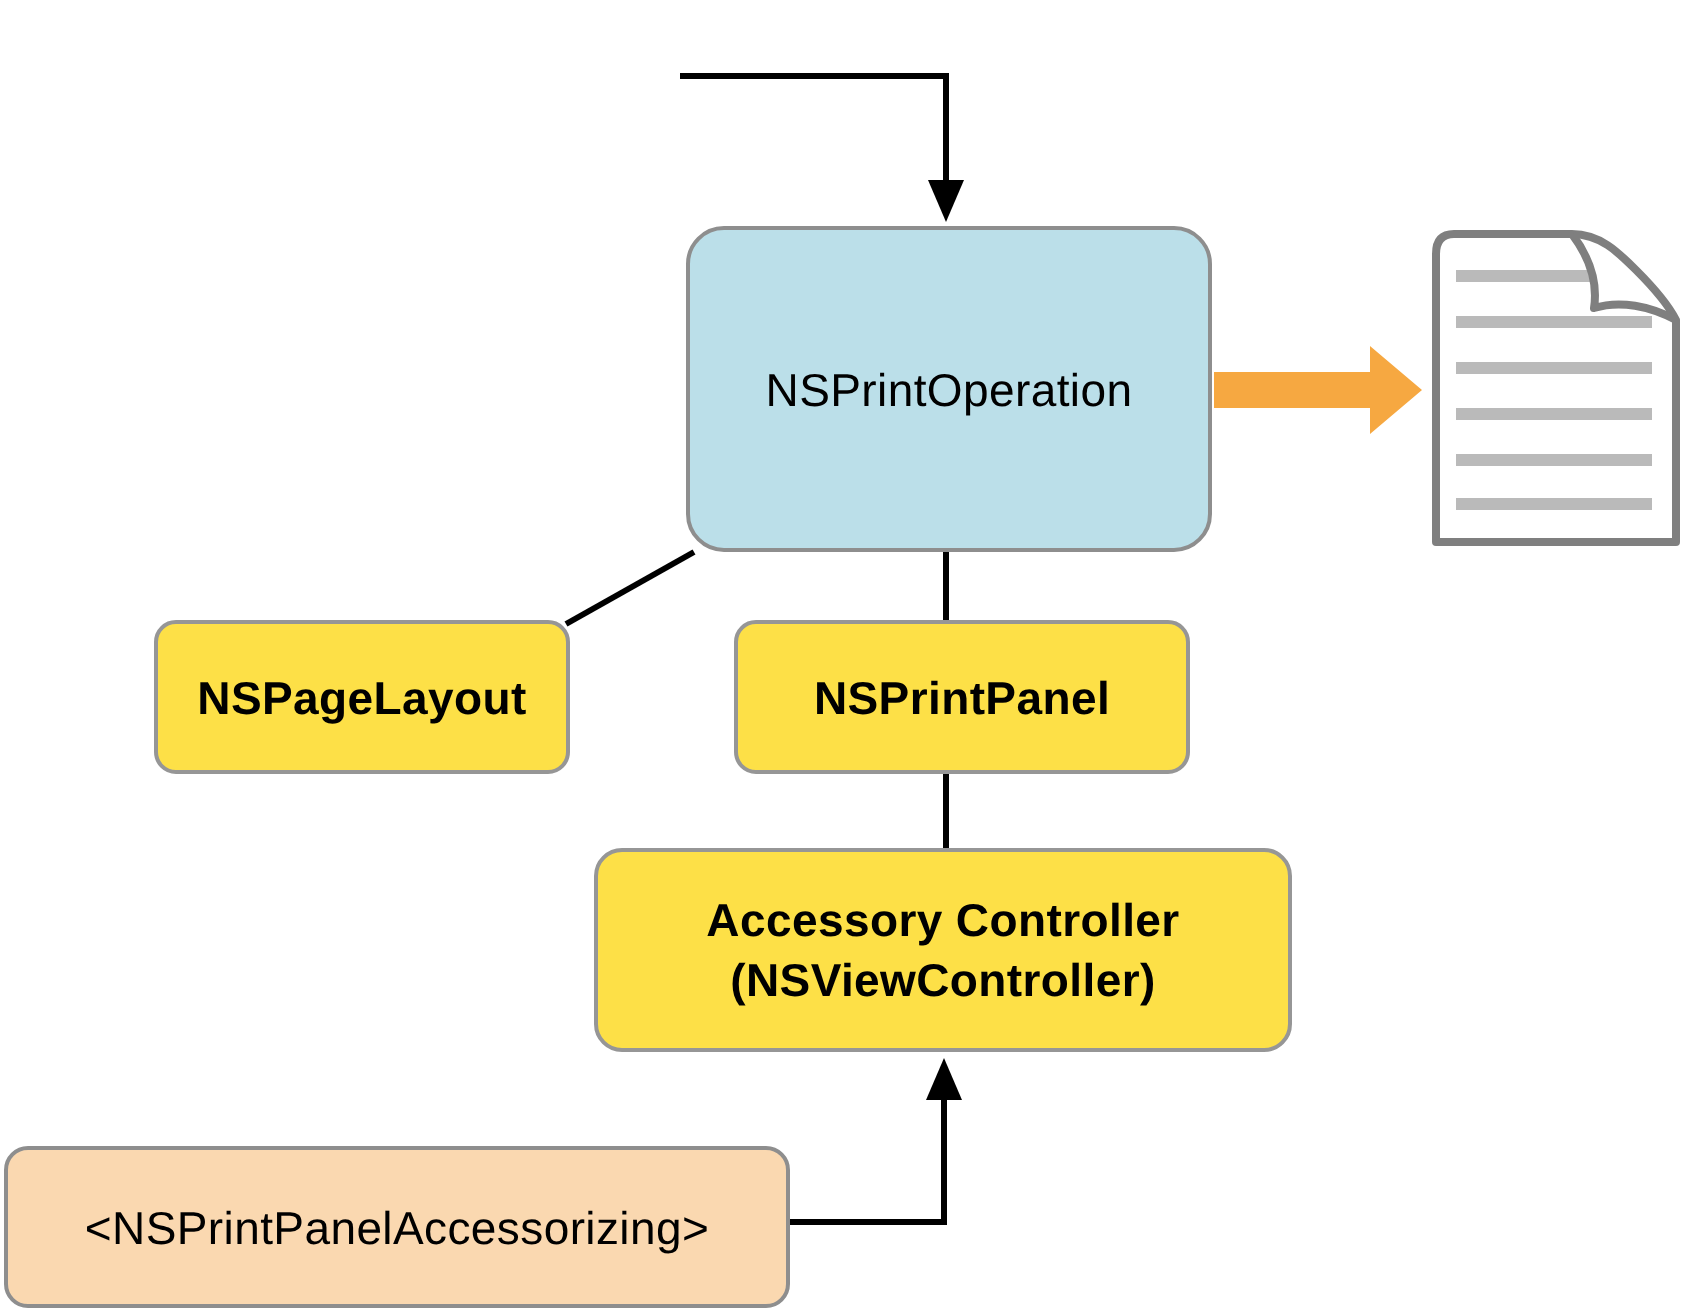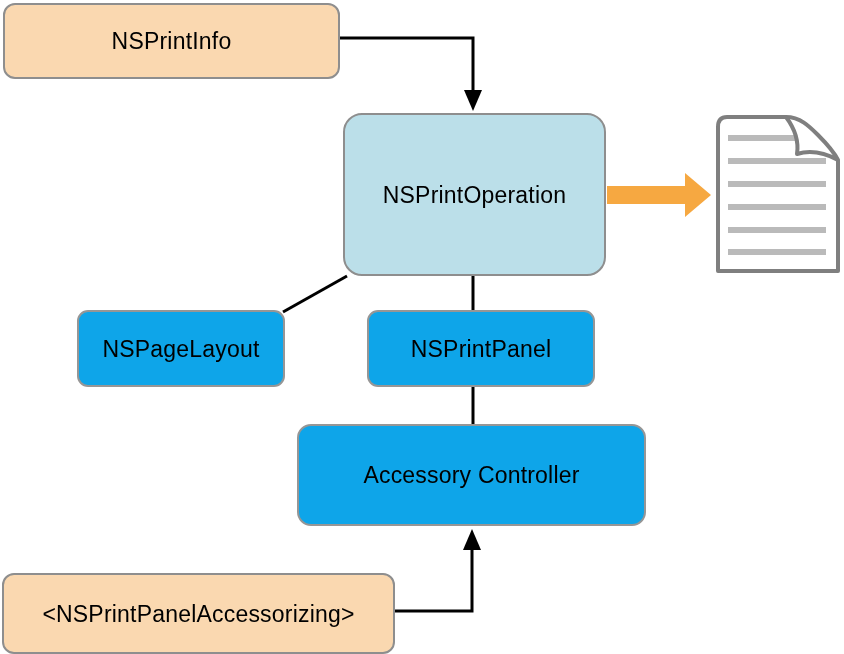--- a/index.html
+++ b/index.html
@@ -39,23 +39,24 @@
     background: #FAD8B0;
     border: 2px solid #8E8E8E;
     border-radius: 12px;
   }
   .node-blue {
     background: #BBDFE9;
     border: 2px solid #8E8E8E;
     border-radius: 12px;
   }
   .node-white {
-    background: #0ea5e9;
+    background: #fde047;
     border: 2px solid #969696;
     border-radius: 11px;
+    font-weight: bold;
   }
   #node-nsprintinfo          { left: 3px;   top: 3px;   width: 337px; height: 76px;  }
   #node-nsprintoperation     { left: 343px; top: 113px; width: 263px; height: 163px; border-radius: 19px; }
   #node-nspagelayout         { left: 77px;  top: 310px; width: 208px; height: 77px;  }
   #node-nsprintpanel         { left: 367px; top: 310px; width: 228px; height: 77px;  }
   #node-accessory-controller { left: 297px; top: 424px; width: 349px; height: 102px; border-radius: 14px; }
   #node-accessorizing        { left: 2px;   top: 573px; width: 393px; height: 81px;  }
 </style>
 </head>
 <body>
@@ -89,37 +90,35 @@
         <rect x="728" y="158" width="98" height="6"></rect>
         <rect x="728" y="181" width="98" height="6"></rect>
         <rect x="728" y="204" width="98" height="6"></rect>
         <rect x="728" y="227" width="98" height="6"></rect>
         <rect x="728" y="249" width="98" height="6"></rect>
       </g>
       <path d="M 786 117 C 795 129 799 141 797 154 C 810 150 825 153 838 160" fill="#FFFFFF" stroke="#7F7F7F" stroke-width="4" stroke-linejoin="round"></path>
     </g>
   </svg>
 
-  <div class="node node-peach" id="node-nsprintinfo">
-    <span>NSPrintInfo</span>
-  </div>
 
   <div class="node node-blue" id="node-nsprintoperation">
     <span>NSPrintOperation</span>
   </div>
 
   <div class="node node-white" id="node-nspagelayout">
     <span>NSPageLayout</span>
   </div>
 
   <div class="node node-white" id="node-nsprintpanel">
     <span>NSPrintPanel</span>
   </div>
 
   <div class="node node-white" id="node-accessory-controller">
     <span>Accessory Controller</span>
+    <span>(NSViewController)</span>
   </div>
 
   <div class="node node-peach" id="node-accessorizing">
     <span>&lt;NSPrintPanelAccessorizing&gt;</span>
   </div>
 
 </div>
 
 </body></html>

